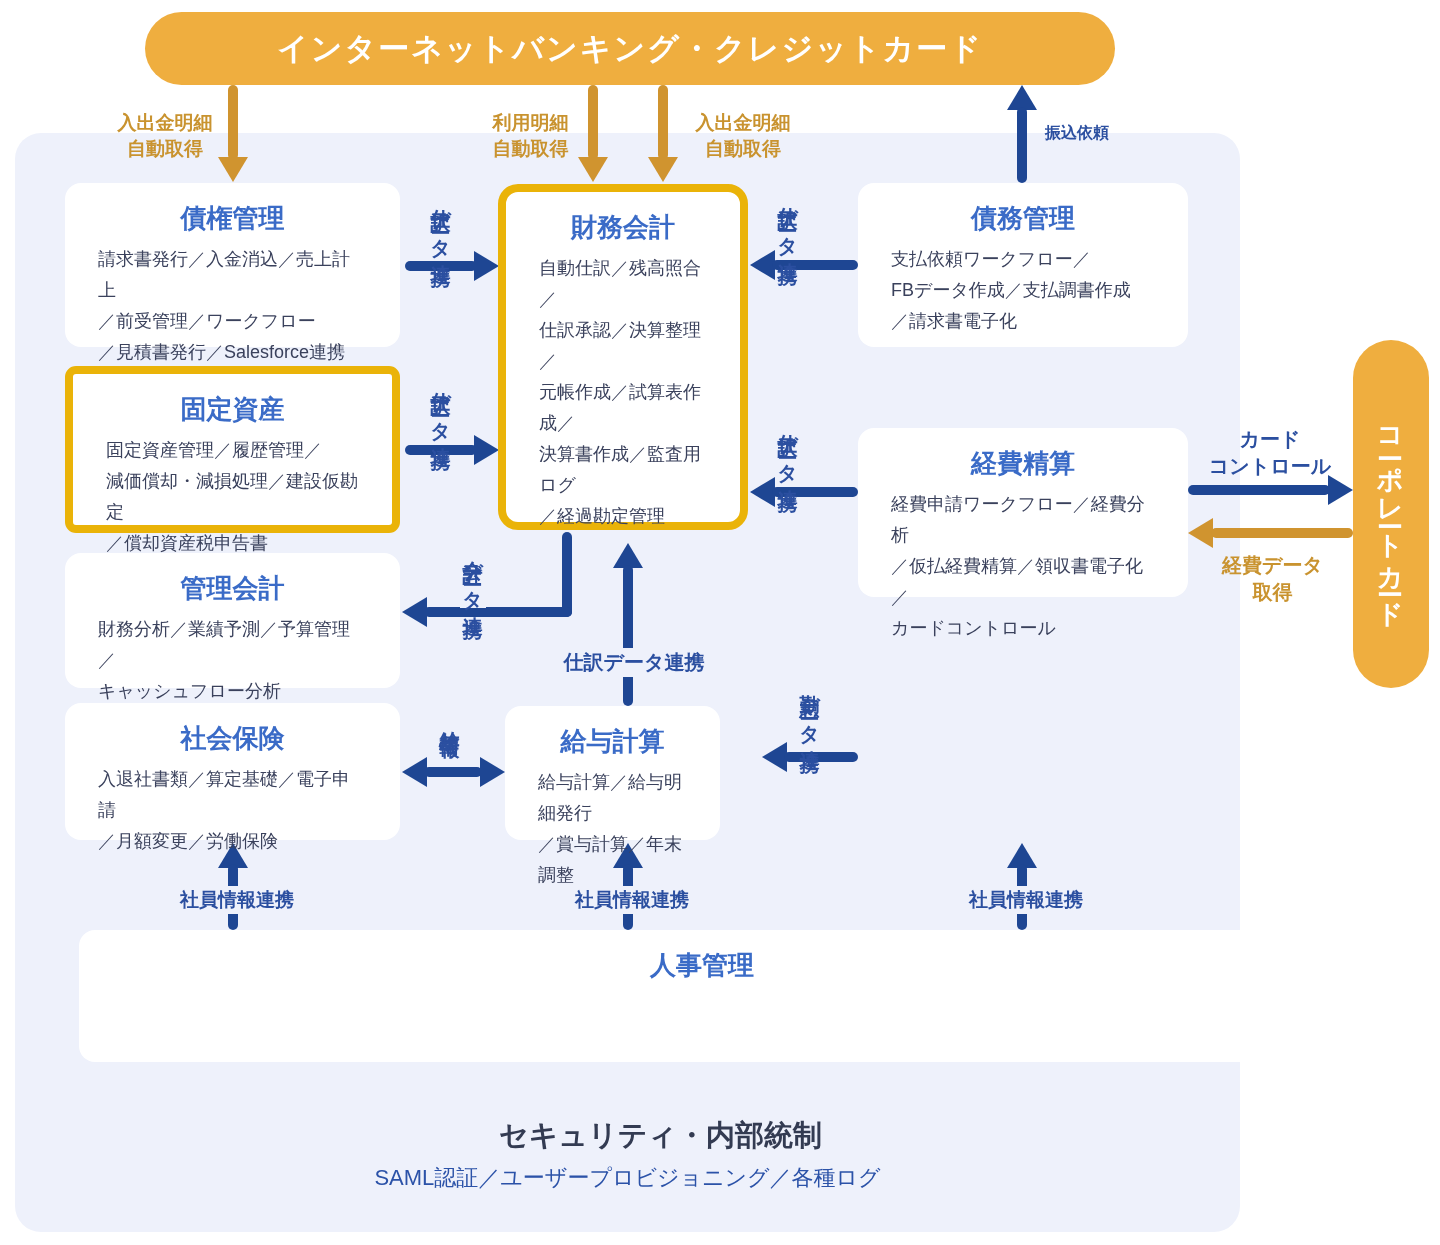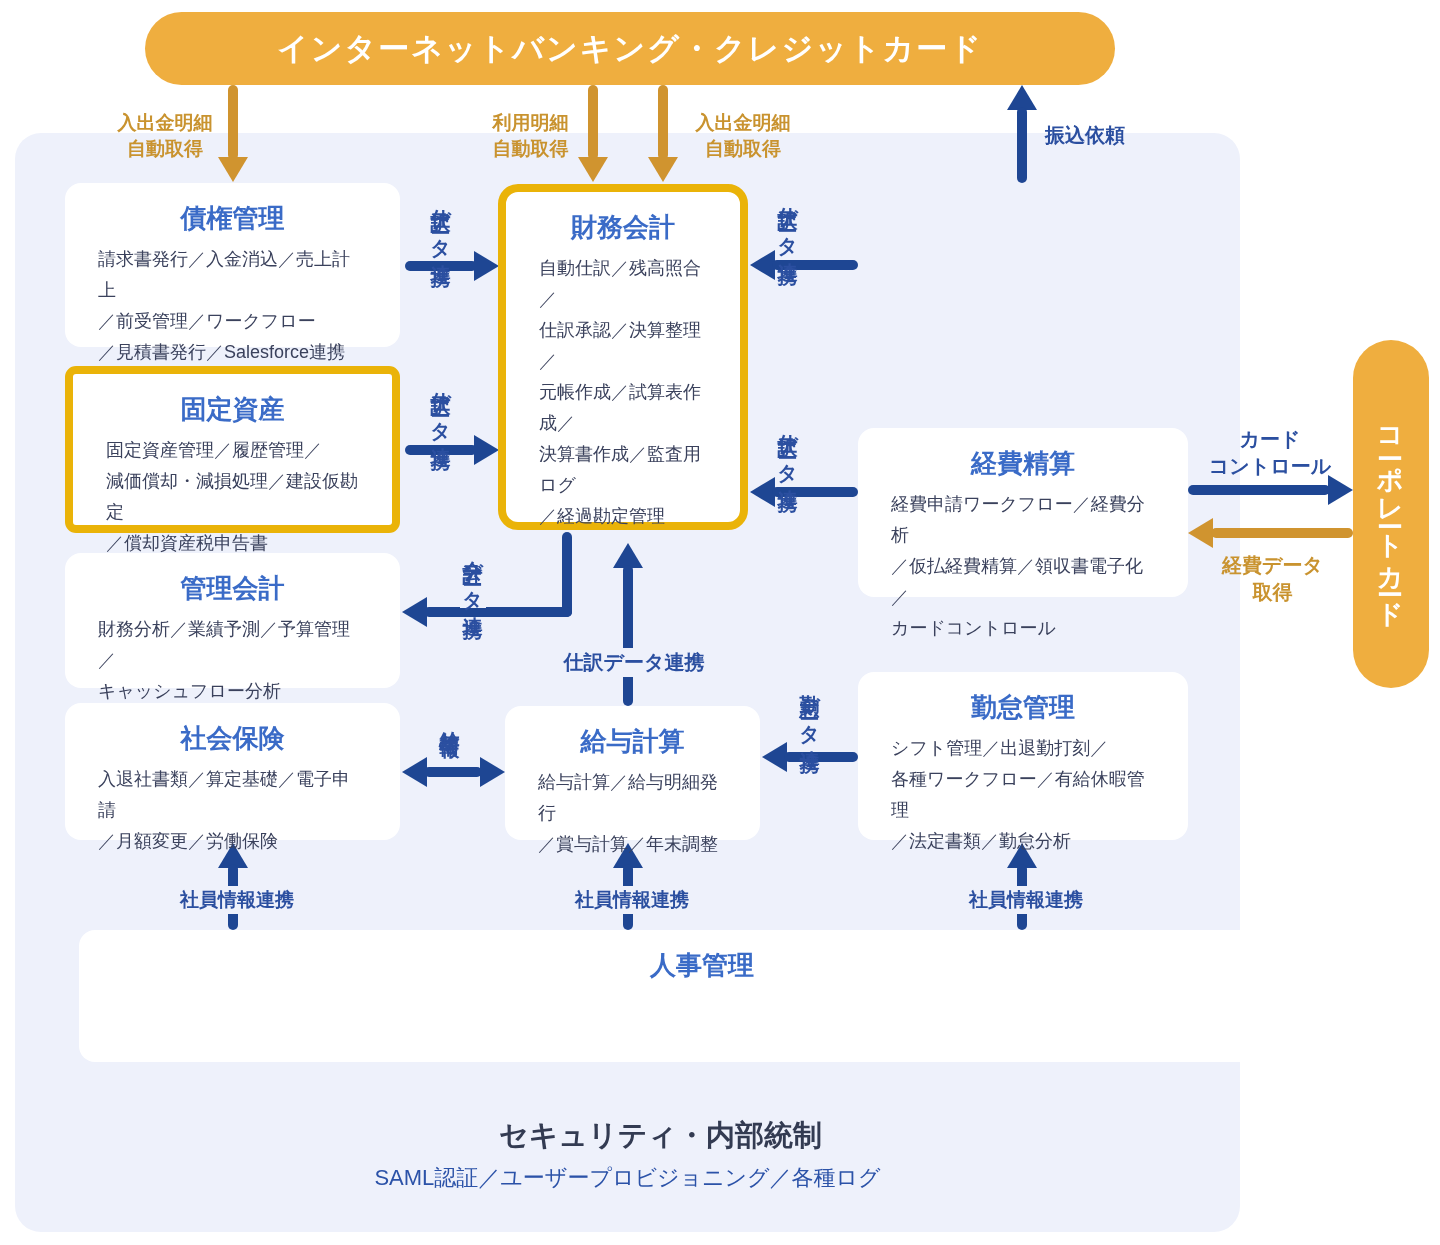--- a/index.html
+++ b/index.html
@@ -76,20 +76,26 @@
 
   <div class="box outlined" style="left:498px;top:184px;width:250px;height:346px;">
     <div class="title">財務会計</div>
     <div class="features">自動仕訳／残高照合／
 仕訳承認／決算整理／
 元帳作成／試算表作成／
 決算書作成／監査用ログ
 ／経過勘定管理</div>
   </div>
 
+  <div class="box" style="left:858px;top:183px;width:330px;height:164px;">
+    <div class="title">債務管理</div>
+    <div class="features">支払依頼ワークフロー／
+FBデータ作成／支払調書作成
+／請求書電子化</div>
+  </div>
 
   <div class="box outlined" style="left:65px;top:366px;width:335px;height:167px;border-radius:11px;">
     <div class="title">固定資産</div>
     <div class="features">固定資産管理／履歴管理／
 減価償却・減損処理／建設仮勘定
 ／償却資産税申告書</div>
   </div>
 
   <div class="box" style="left:858px;top:428px;width:330px;height:169px;">
     <div class="title">経費精算</div>
@@ -103,32 +109,26 @@
     <div class="features">財務分析／業績予測／予算管理／
 キャッシュフロー分析</div>
   </div>
 
   <div class="box" style="left:65px;top:703px;width:335px;height:137px;">
     <div class="title">社会保険</div>
     <div class="features">入退社書類／算定基礎／電子申請
 ／月額変更／労働保険</div>
   </div>
 
-  <div class="box" style="left:505px;top:706px;width:255px;height:134px;">
+  <div class="box" style="left:505px;top:706px;width:215px;height:134px;">
     <div class="title">給与計算</div>
     <div class="features">給与計算／給与明細発行
 ／賞与計算／年末調整</div>
   </div>
 
-  <div class="box" style="left:858px;top:672px;width:330px;height:168px;">
-    <div class="title">勤怠管理</div>
-    <div class="features">シフト管理／出退勤打刻／
-各種ワークフロー／有給休暇管理
-／法定書類／勤怠分析</div>
-  </div>
 
   <div class="box center" style="left:79px;top:930px;width:1246px;height:132px;">
     <div class="title">人事管理</div>
   </div>
 
   <div class="shaft-v orange" style="left:228px;top:85px;height:75px;"></div>
   <div class="head orange down" style="left:218px;top:157px;"></div>
 
   <div class="shaft-v orange" style="left:588px;top:85px;height:75px;"></div>
   <div class="head orange down" style="left:578px;top:157px;"></div>
@@ -179,21 +179,21 @@
 
   <div class="head orange left" style="left:1188px;top:518px;"></div>
   <div class="shaft-h orange" style="left:1211px;top:528px;width:142px;"></div>
 
   <div class="hlabel orange" style="left:100px;top:110px;width:130px;">入出金明細
 自動取得</div>
   <div class="hlabel orange" style="left:468px;top:110px;width:125px;">利用明細
 自動取得</div>
   <div class="hlabel orange" style="left:678px;top:110px;width:130px;">入出金明細
 自動取得</div>
-  <div class="hlabel" style="left:1045px;top:122px;width:120px;text-align:left;font-size:20px;">振込依頼</div>
+  <div class="hlabel" style="left:1045px;top:122px;width:120px;text-align:left;font-size:16px;">振込依頼</div>
 
   <div class="vlabel" style="left:428px;top:190px;">仕訳データ連携</div>
   <div class="vlabel" style="left:428px;top:373px;">仕訳データ連携</div>
   <div class="vlabel" style="left:775px;top:188px;">仕訳データ連携</div>
   <div class="vlabel" style="left:775px;top:415px;">仕訳データ連携</div>
   <div class="vlabel" style="left:460px;top:542px;">会計データ連携</div>
   <div class="vlabel" style="left:437px;top:712px;">給与等情報</div>
   <div class="vlabel" style="left:797px;top:676px;">勤怠データ連携</div>
 
   <div class="hlabel mask" style="left:550px;top:648px;width:160px;font-size:20px;">仕訳データ連携</div>

